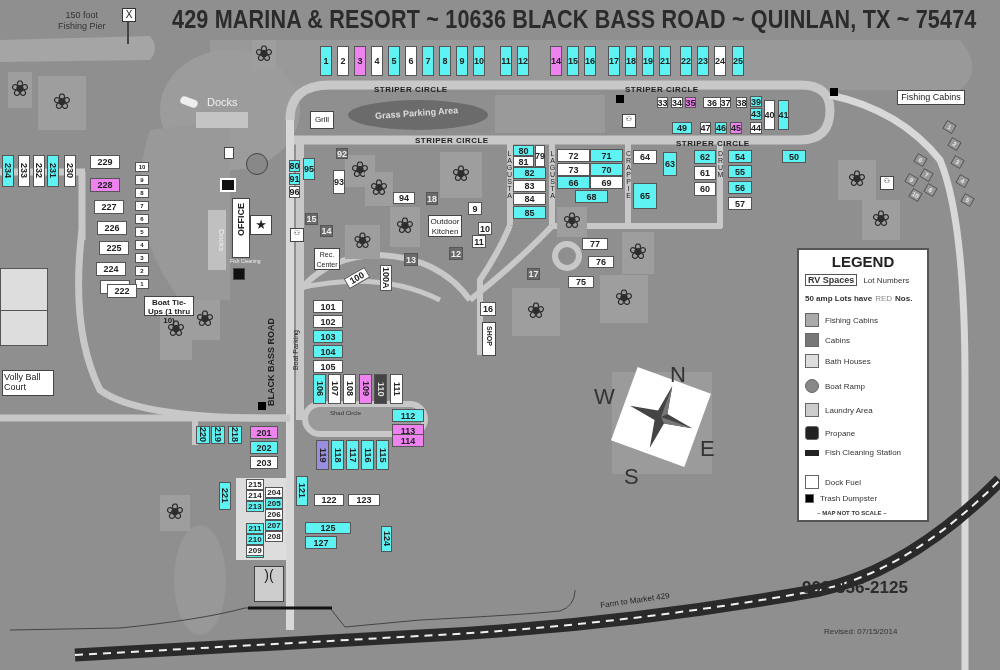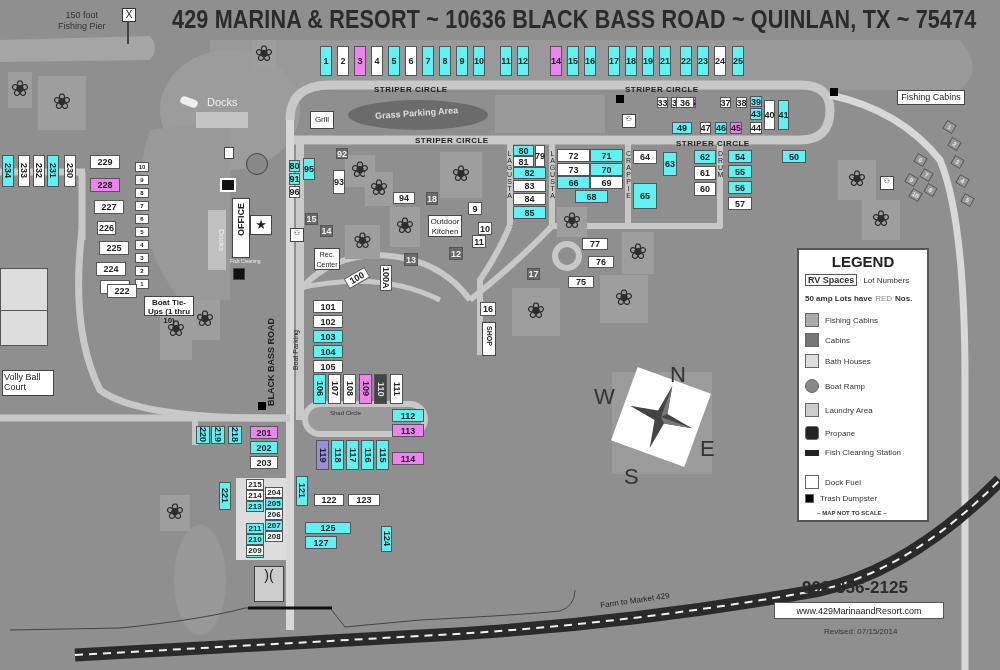--- a/index.html
+++ b/index.html
@@ -186,21 +186,21 @@
       <div class="lot c" style="left: 531px; top: 98px; width: 13px; height: 30px;">28</div>
       <div class="lot c" style="left: 548px; top: 98px; width: 13px; height: 30px;">29</div>
       <div class="lot p" style="left: 565px; top: 98px; width: 13px; height: 30px;">30</div>
       <div class="lot p" style="left: 582px; top: 98px; width: 13px; height: 30px;">31</div>
     </div>
   <div class="abs" style="left:495px;top:95px;width:110px;height:38px;background:#9a9a9a;z-index:0"></div>
   <div id="inner-circle">
       <div class="lot w" style="left: 657px; top: 97px; width: 11px; height: 11px;">33</div>
       <div class="lot w" style="left: 671px; top: 97px; width: 12px; height: 11px;">34</div>
       <div class="lot p" style="left: 685px; top: 97px; width: 11px; height: 11px;">35</div>
-      <div class="lot w" style="left: 676px; top: 97px; width: 18px; height: 11px;">36</div>
+      <div class="lot w" style="left: 703px; top: 97px; width: 18px; height: 11px;">36</div>
       <div class="lot w" style="left: 720px; top: 97px; width: 11px; height: 11px;">37</div>
       <div class="lot w" style="left: 736px; top: 97px; width: 11px; height: 11px;">38</div>
       <div class="lot c" style="left: 750px; top: 96px; width: 12px; height: 11px;">39</div>
       <div class="lot c" style="left: 750px; top: 108px; width: 12px; height: 12px;">43</div>
       <div class="lot w" style="left: 764px; top: 100px; width: 11px; height: 30px;">40</div>
       <div class="lot c" style="left: 778px; top: 100px; width: 11px; height: 30px;">41</div>
       <div class="lot c" style="left: 672px; top: 122px; width: 20px; height: 12px;">49</div>
       <div class="lot w" style="left: 700px; top: 122px; width: 11px; height: 12px;">47</div>
       <div class="lot c" style="left: 715px; top: 122px; width: 12px; height: 12px;">46</div>
       <div class="lot p" style="left: 730px; top: 122px; width: 12px; height: 12px;">45</div>
@@ -297,21 +297,21 @@
       <div class="lot w" style="left: 135px; top: 253px; width: 14px; height: 10px; font-size: 6px;">3</div>
       <div class="lot w" style="left: 135px; top: 266px; width: 14px; height: 10px; font-size: 6px;">2</div>
       <div class="lot w" style="left: 135px; top: 279px; width: 14px; height: 10px; font-size: 6px;">1</div>
     </div>
   <div class="box" style="left:144px;top:296px;width:50px;height:20px;line-height:9px;padding-top:1px;font-weight:bold">Boat Tie-Ups (1 thru 10)</div>
 
   <div id="west">
       <div class="lot w" style="left: 90px; top: 155px; width: 30px; height: 14px;">229</div>
       <div class="lot p" style="left: 90px; top: 178px; width: 30px; height: 14px;">228</div>
       <div class="lot w" style="left: 94px; top: 200px; width: 30px; height: 14px;">227</div>
-      <div class="lot w" style="left: 97px; top: 221px; width: 19px; height: 14px;">226</div>
+      <div class="lot w" style="left: 97px; top: 221px; width: 30px; height: 14px;">226</div>
       <div class="lot w" style="left: 99px; top: 241px; width: 30px; height: 14px;">225</div>
       <div class="lot w" style="left: 96px; top: 262px; width: 30px; height: 14px;">224</div>
       <div class="lot w" style="left: 100px; top: 280px; width: 30px; height: 14px;">223</div>
       <div class="lot w" style="left: 107px; top: 284px; width: 30px; height: 14px;">222</div>
     </div>
   <div id="far-west">
       <div class="lot c vert" style="left: 2px; top: 155px; width: 12px; height: 32px;">234</div>
       <div class="lot w vert" style="left: 18px; top: 155px; width: 12px; height: 32px;">233</div>
       <div class="lot w vert" style="left: 33px; top: 155px; width: 12px; height: 32px;">232</div>
       <div class="lot c vert" style="left: 47px; top: 155px; width: 12px; height: 32px;">231</div>
@@ -344,21 +344,21 @@
       <div class="lot c" style="left: 313px; top: 345px; width: 30px; height: 13px;">104</div>
       <div class="lot w" style="left: 313px; top: 360px; width: 30px; height: 13px;">105</div>
       <div class="lot c vert" style="left: 313px; top: 374px; width: 13px; height: 30px;">106</div>
       <div class="lot w vert" style="left: 328px; top: 374px; width: 13px; height: 30px;">107</div>
       <div class="lot w vert" style="left: 343px; top: 374px; width: 13px; height: 30px;">108</div>
       <div class="lot p vert" style="left: 359px; top: 374px; width: 13px; height: 30px;">109</div>
       <div class="lot d vert" style="left: 374px; top: 374px; width: 13px; height: 30px;">110</div>
       <div class="lot w vert" style="left: 390px; top: 374px; width: 13px; height: 30px;">111</div>
       <div class="lot c" style="left: 392px; top: 409px; width: 32px; height: 13px;">112</div>
       <div class="lot p" style="left: 392px; top: 424px; width: 32px; height: 13px;">113</div>
-      <div class="lot p" style="left: 392px; top: 452px; width: 32px; height: 13px;">114</div>
+      <div class="lot p" style="left: 392px; top: 434px; width: 32px; height: 13px;">114</div>
       <div class="lot v vert" style="left: 316px; top: 440px; width: 13px; height: 30px;">119</div>
       <div class="lot c vert" style="left: 331px; top: 440px; width: 13px; height: 30px;">118</div>
       <div class="lot c vert" style="left: 346px; top: 440px; width: 13px; height: 30px;">117</div>
       <div class="lot c vert" style="left: 361px; top: 440px; width: 13px; height: 30px;">116</div>
       <div class="lot c vert" style="left: 376px; top: 440px; width: 13px; height: 30px;">115</div>
     </div>
   <div id="south">
       <div class="lot c vert" style="left: 296px; top: 476px; width: 12px; height: 30px;">121</div>
       <div class="lot w" style="left: 314px; top: 494px; width: 30px; height: 12px;">122</div>
       <div class="lot w" style="left: 348px; top: 494px; width: 32px; height: 12px;">123</div>
@@ -459,15 +459,14 @@
     <div class="lg-row" style="top:244px">
         <span class="lg-ic" style="width:9px;height:9px;background:#000"></span>
         <span>Trash Dumpster</span>
       </div>
     <div class="lg-row" style="top:260px;left:18px;font-size:6px;font-weight:bold">~ MAP NOT TO SCALE ~</div>
   </div>
 
   <div class="abs" style="left:600px;top:596px;font-size:8px;color:#222;transform:rotate(-8deg)">Farm to Market 429</div>
 
   <div class="abs phone">903-356-2125</div>
-  <div class="abs web">www.429MarinaandResort.com</div>
   <div class="abs rev">Revised: 07/15/2014</div>
 </div>
 
 </body></html>

